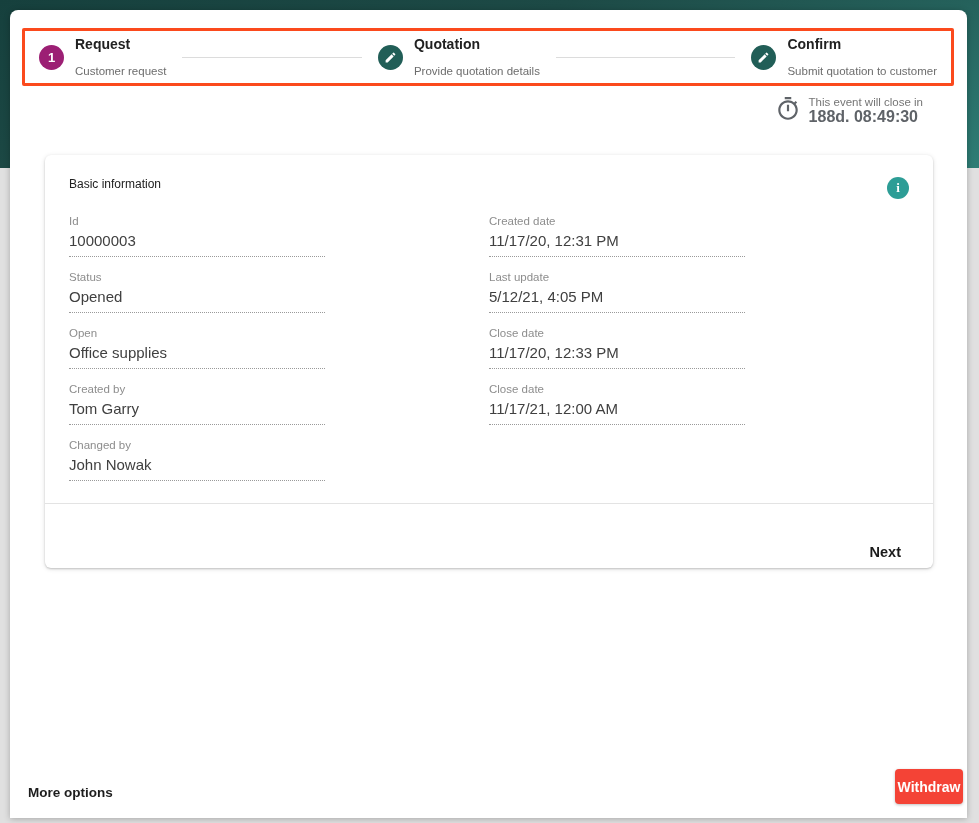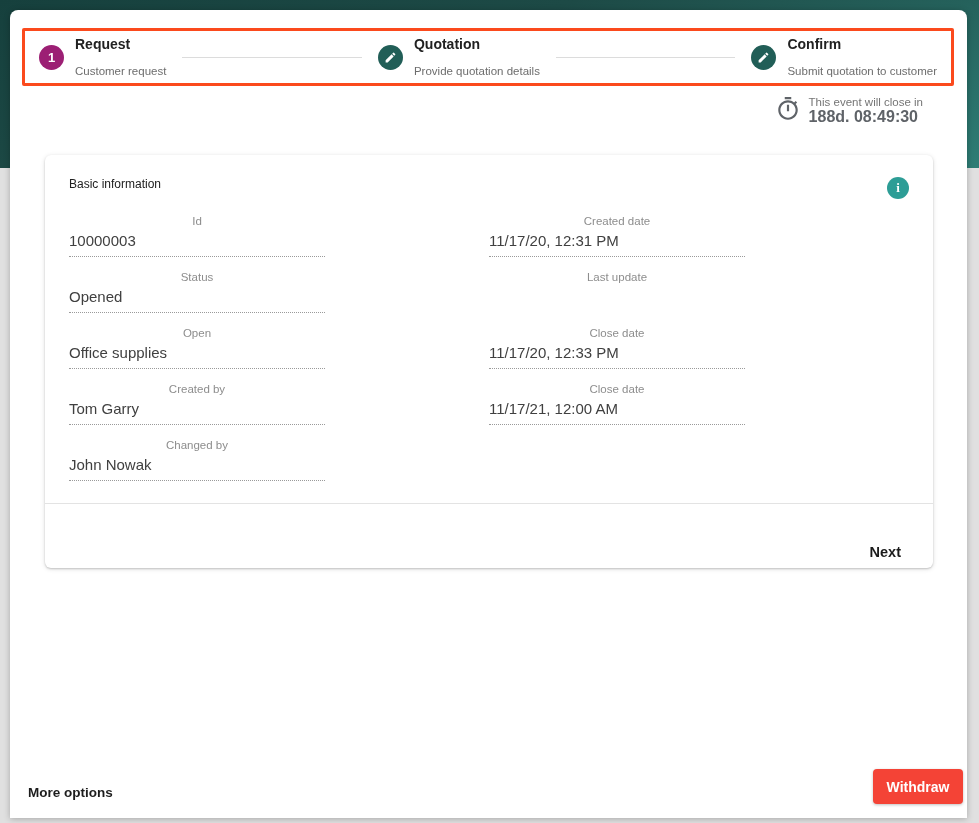--- a/index.html
+++ b/index.html
@@ -36,40 +36,40 @@
     box-shadow:0 1px 2px rgba(0,0,0,.18), 0 1px 5px rgba(0,0,0,.12); }
   .card-basic { top:145px; }
   .card-head { display:flex; align-items:flex-start; justify-content:space-between;
     padding:22px 24px 6px 24px; }
   .card-title { font-size:12px; color:#212121; }
   .info-badge { width:22px; height:22px; border-radius:50%; background:#2d9d96; color:#fff;
     font-size:13px; font-weight:bold; font-family:"Liberation Serif",serif;
     display:flex; align-items:center; justify-content:center; cursor:pointer; }
   .fields { display:grid; grid-template-columns:1fr 1fr; padding:10px 24px 4px 24px; }
   .field { margin-bottom:14px; width:256px; }
-  .field-label { font-size:11.5px; color:#8d8d8d;text-align:center; }
+  .field-label { font-size:11.5px; color:#8d8d8d; }
   .field-value { font-size:15px; color:#404040; padding:5px 0 7px 0;
     border-bottom:1.5px dotted #9a9a9a; }
   .card-divider { border-top:1px solid #e3e3e3; margin-top:4px; }
   .card-footer { height:64px; display:flex; align-items:flex-end; justify-content:flex-end;
     padding-right:26px; }
   .next-btn { background:none; border:none; font-family:inherit; font-size:14.5px;
     font-weight:700; color:#1b1b1b; cursor:pointer; padding:8px 6px; }
 
   .card-sections { top:585px; }
   .section-row { height:48px; display:flex; align-items:center; justify-content:space-between;
     padding:0 24px; cursor:pointer; }
   .section-row + .section-row { border-top:1px solid #ececec; }
   .section-title { font-size:15px; color:#212121; }
   .section-row svg { width:21px; height:21px; fill:#757575; }
 
   
   .footer-more { position:absolute; left:18px; bottom:18px; background:none; border:none;
     font-family:inherit; font-size:13.5px; font-weight:700; color:#1d1d1d; cursor:pointer; }
-  .withdraw-btn { position:absolute; right:4px; bottom:14px; width:90px; height:35px;
+  .withdraw-btn { position:absolute; right:4px; bottom:14px; width:68px; height:35px;
     background:#f44336; color:#fff; border:none; border-radius:4px; font-family:inherit;
     font-size:14px; font-weight:700; cursor:pointer; box-shadow:0 1px 3px rgba(0,0,0,.25); }
   .pencil { width:13px; height:13px; fill:#fff; }
 </style>
 </head>
 <body>
 
 <div class="stage">
   <div class="backdrop-teal"></div>
 
@@ -134,20 +134,21 @@
         <div class="field">
           <div class="field-label">Created date</div>
           <div class="field-value">11/17/20, 12:31 PM</div>
         </div>
         <div class="field">
           <div class="field-label">Status</div>
           <div class="field-value">Opened</div>
         </div>
         <div class="field">
           <div class="field-label">Last update</div>
+          <div class="field-value">5/12/21, 4:05 PM</div>
         </div>
         <div class="field">
           <div class="field-label">Open</div>
           <div class="field-value">Office supplies</div>
         </div>
         <div class="field">
           <div class="field-label">Close date</div>
           <div class="field-value">11/17/20, 12:33 PM</div>
         </div>
         <div class="field">

